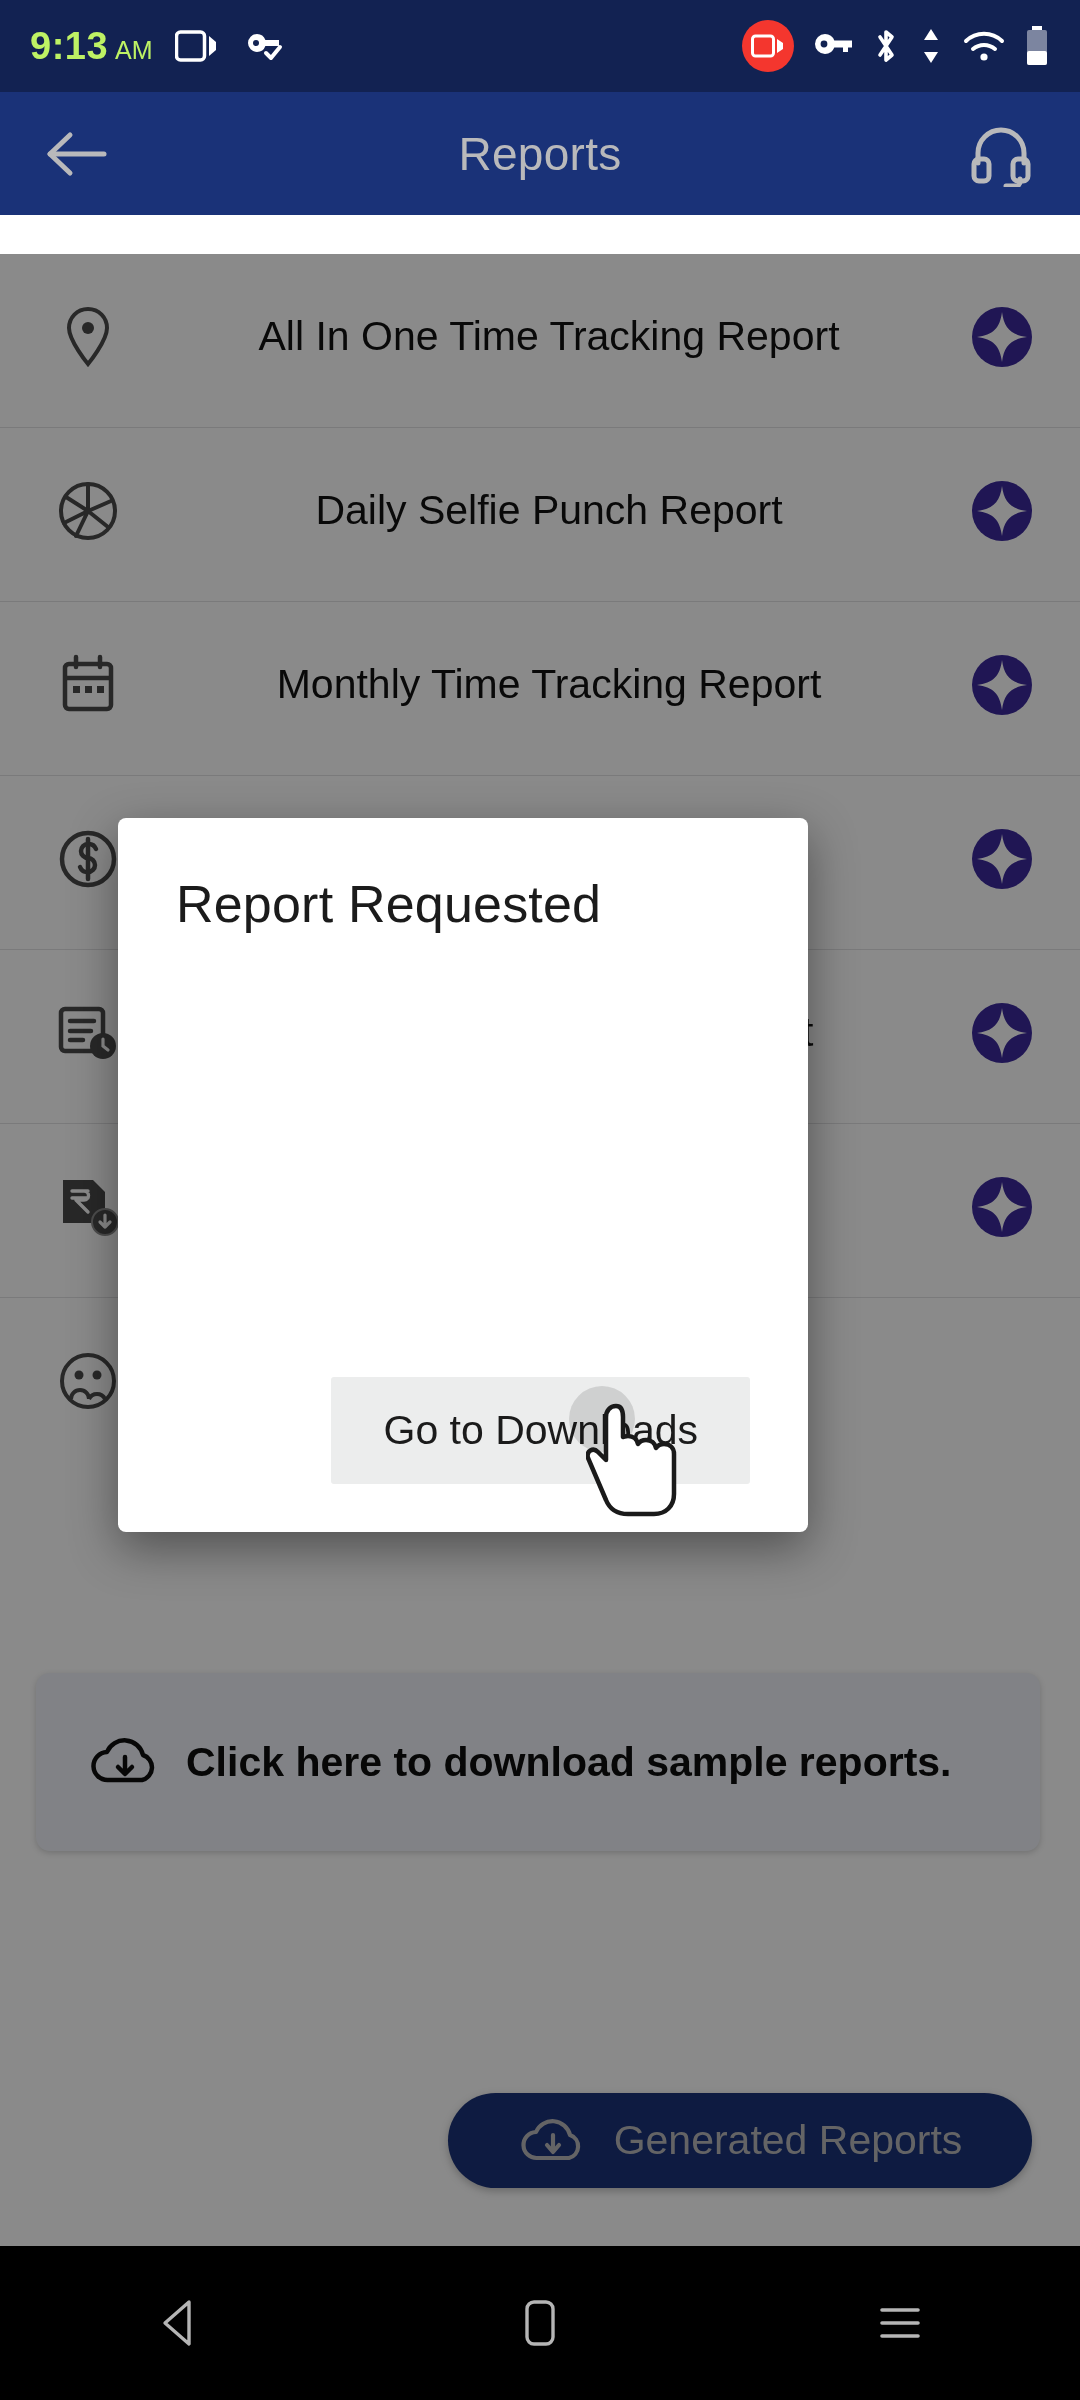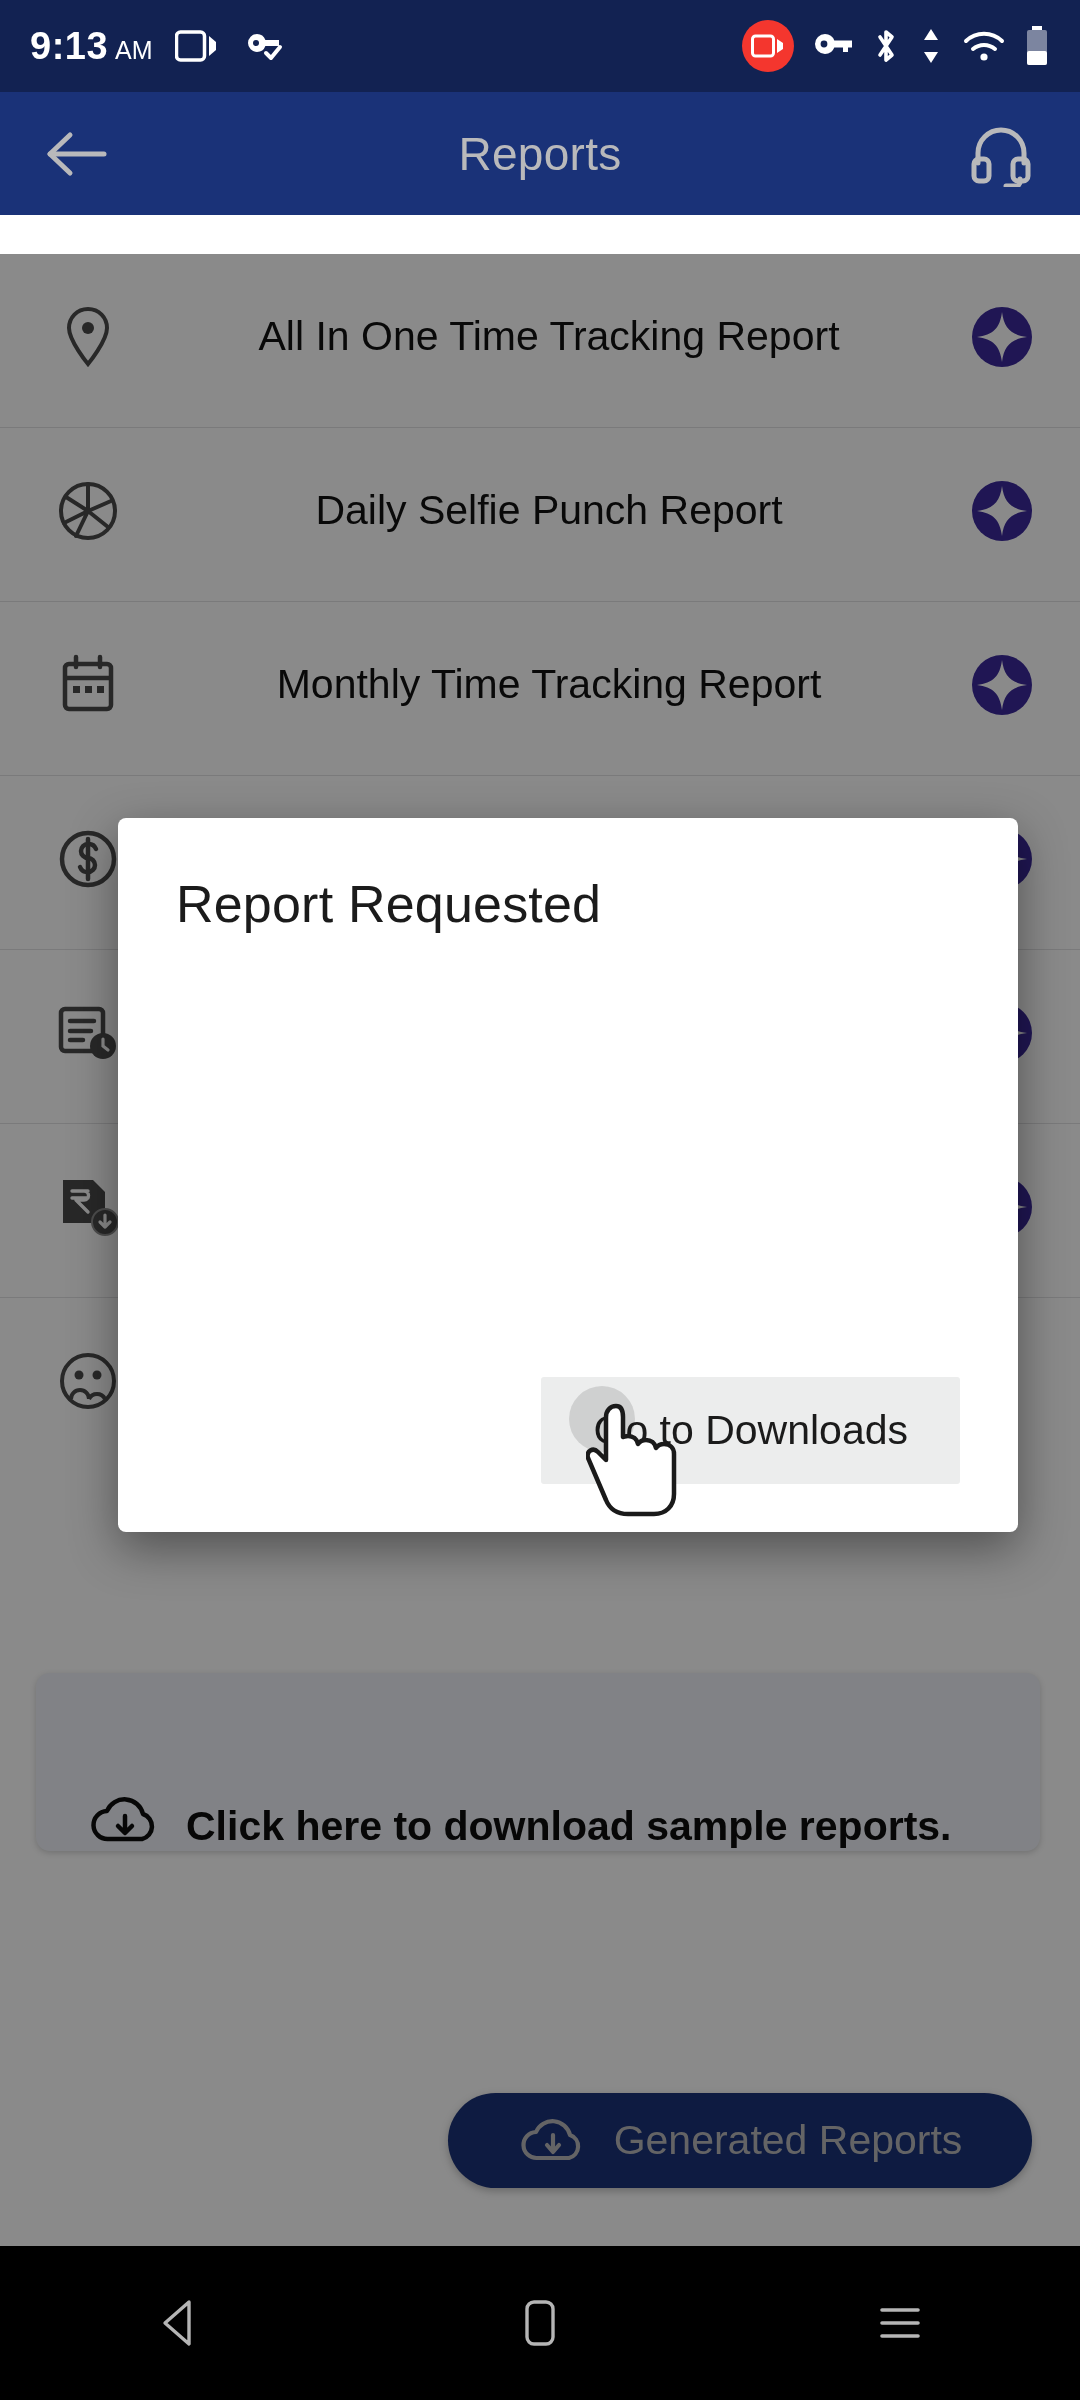--- a/index.html
+++ b/index.html
@@ -17,21 +17,21 @@
     overflow:hidden;
   }
 
   
   #statusbar {
     position:absolute; top:0; left:0;
     width:1080px; height:92px;
     background:#122252;
     display:flex; align-items:center;
     padding:0 30px;
-    color:#ffffff; z-index:40;
+    color:#bef264; z-index:40;
   }
   #sb-left { display:flex; align-items:center; gap:22px; }
   #sb-right { display:flex; align-items:center; gap:18px; margin-left:auto; }
   .sb-clock { font-size:38px; font-weight:bold; letter-spacing:.5px; line-height:1; }
   .sb-ampm  { font-size:25px; font-weight:normal; margin-left:7px; }
   .sb-ico { display:inline-flex; align-items:center; justify-content:center; }
 
   
   #appbar {
     position:absolute; top:92px; left:0;
@@ -90,21 +90,21 @@
     width:76px; flex:0 0 76px;
     display:flex; align-items:center; justify-content:center;
   }
 
   
   #sample-banner {
     position:absolute; top:1673px; left:36px;
     width:1004px; height:178px;
     background:#eef1f7;
     border-radius:14px;
-    display:flex; align-items:flex-end;
+    display:flex; align-items:center;
     padding:0 42px;
     z-index:6;
     box-shadow:0 2px 6px rgba(0,0,0,0.18);
   }
   #sample-banner .banner-icon { flex:0 0 94px; display:flex; align-items:center; justify-content:center; color:#0d0d0d; }
   #sample-banner .banner-text {
     font-size:41px; font-weight:bold; color:#0d0d0d;
     line-height:1.23; margin-left:14px;
   }
 
@@ -118,21 +118,21 @@
     gap:26px; z-index:6;
     box-shadow:0 3px 8px rgba(0,0,0,0.25);
   }
   #generated-btn .gb-label { font-size:41px; color:#b9b9bb; }
   #generated-btn .gb-icon { display:flex; align-items:center; color:#b9b9bb; }
 
   
   #dialog {
     position:absolute;
     top:818px; left:118px;
-    width:900px; height:714px;
+    width:690px; height:714px;
     background:#fff;
     border-radius:8px;
     z-index:25;
     box-shadow:0 16px 48px rgba(0,0,0,0.42);
     padding:56px 58px 0 58px;
     display:flex; flex-direction:column;
   }
   #dialog-title {
     font-size:52px; color:#1b1b1b;
     letter-spacing:.2px;

